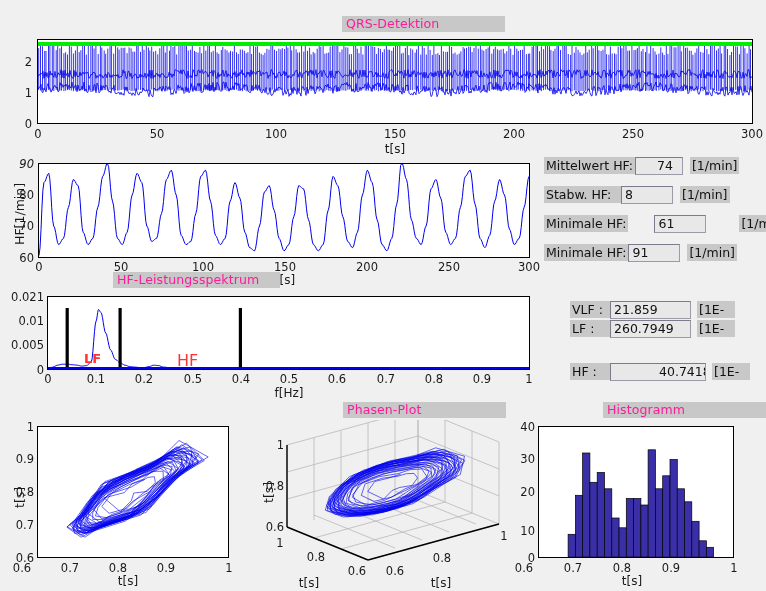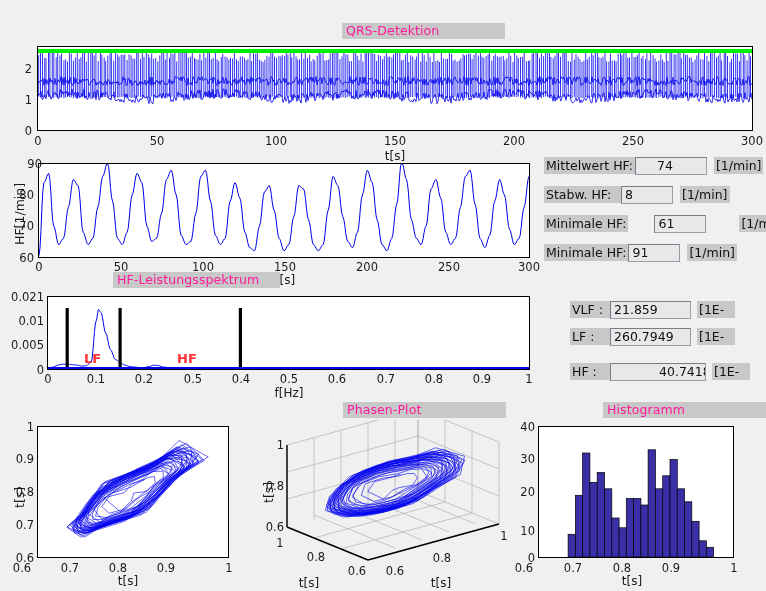--- a/index.html
+++ b/index.html
@@ -87,21 +87,21 @@
     height:17px;
     padding:0 2px;
     white-space:nowrap;
     color:#111;
     overflow:hidden;
   }
 </style>
 </head>
 <body>
 
-<div class="panel" style="left:0;top:15px;width:722px;height:140px;">
+<div class="panel" style="left:0;top:8px;width:722px;height:140px;">
 
   <div class="plot-title" style="left:342px;top:8px;width:155px;">QRS-Detektion</div>
 
   <div class="axes" style="left:37px;top:31px;width:716px;height:85px;">
     <svg width="714" height="83" viewBox="0 0 714 83" preserveAspectRatio="none">
       <g id="qrs-sig" stroke="#0000ee" stroke-width="0.8" fill="none">
           <path d="M0,34.7L0,36.5L1,35.5L2,33.8L3,33.9L4,33.6L5,31.3L6,38.4L7,32.1L8,36.7L9,32.6L10,37.7L11,36.7L12,31.0L13,35.1L14,33.1L15,35.8L16,37.3L17,31.4L18,37.8L19,36.8L20,32.6L21,34.5L22,35.1L23,29.7L24,37.7L25,30.6L26,38.2L27,30.2L28,35.6L29,33.4L30,32.8L31,37.2L32,30.4L33,35.7L34,37.6L35,38.3L36,30.3L37,36.8L38,31.6L39,36.2L40,36.6L41,36.5L42,32.2L43,35.7L44,32.8L45,31.9L46,34.2L47,32.7L48,33.2L49,32.6L50,32.5L51,38.4L52,37.0L53,34.3L54,34.8L55,32.5L56,32.5L57,32.9L58,38.3L59,35.4L60,37.5L61,36.1L62,34.1L63,36.4L64,35.4L65,38.2L66,36.3L67,34.6L68,34.0L69,37.9L70,32.4L71,33.5L72,37.3L73,35.3L74,37.4L75,34.5L76,35.4L77,35.8L78,34.7L79,36.3L80,34.5L81,37.9L82,36.6L83,37.0L84,36.1L85,29.8L86,33.2L87,31.3L88,38.3L89,38.4L90,31.3L91,31.4L92,36.5L93,33.2L94,38.5L95,36.5L96,35.0L97,34.1L98,34.4L99,38.3L100,36.8L101,37.9L102,34.1L103,37.1L104,34.7L105,36.6L106,37.1L107,33.0L108,38.2L109,36.5L110,33.7L111,36.6L112,30.2L113,38.3L114,30.2L115,38.4L116,35.2L117,37.1L118,34.1L119,33.2L120,36.2L121,34.3L122,37.6L123,33.7L124,34.1L125,33.8L126,35.2L127,37.5L128,37.3L129,37.2L130,37.1L131,32.3L132,35.1L133,33.6L134,37.4L135,34.0L136,35.8L137,30.0L138,29.6L139,30.6L140,31.3L141,31.1L142,33.4L143,29.8L144,34.1L145,29.9L146,30.5L147,34.4L148,35.3L149,38.5L150,31.0L151,37.4L152,36.3L153,35.5L154,37.9L155,29.7L156,31.8L157,36.2L158,35.0L159,36.2L160,30.1L161,30.3L162,33.0L163,30.6L164,29.6L165,33.8L166,33.0L167,31.3L168,31.6L169,32.9L170,36.9L171,34.6L172,31.9L173,32.9L174,30.3L175,36.3L176,30.4L177,31.8L178,37.5L179,38.6L180,32.6L181,37.2L182,34.2L183,35.8L184,33.1L185,30.1L186,36.6L187,33.5L188,30.7L189,37.1L190,33.7L191,35.7L192,34.7L193,37.1L194,38.3L195,32.8L196,34.6L197,31.6L198,37.3L199,37.4L200,33.3L201,35.8L202,32.1L203,33.8L204,29.8L205,35.1L206,33.2L207,37.0L208,37.0L209,31.9L210,34.5L211,32.0L212,36.7L213,30.0L214,34.6L215,30.9L216,32.1L217,33.7L218,34.6L219,31.2L220,32.1L221,30.9L222,30.4L223,36.0L224,34.0L225,32.3L226,34.4L227,33.3L228,32.5L229,32.0L230,38.4L231,35.2L232,36.3L233,29.7L234,30.1L235,34.5L236,32.9L237,38.3L238,35.9L239,37.5L240,33.4L241,32.0L242,32.4L243,36.1L244,34.5L245,34.6L246,30.9L247,35.8L248,31.9L249,35.3L250,38.0L251,35.3L252,36.9L253,37.8L254,36.5L255,34.2L256,35.6L257,31.4L258,30.7L259,30.4L260,37.3L261,33.6L262,31.9L263,36.4L264,37.9L265,33.2L266,33.1L267,32.8L268,30.7L269,32.2L270,35.7L271,31.0L272,32.7L273,29.9L274,34.5L275,30.5L276,35.3L277,34.9L278,29.6L279,37.9L280,33.2L281,33.4L282,31.6L283,30.5L284,36.8L285,30.6L286,30.4L287,33.4L288,35.6L289,36.9L290,37.6L291,35.3L292,31.1L293,37.7L294,30.6L295,35.9L296,37.6L297,38.3L298,31.0L299,33.6L300,30.9L301,31.6L302,33.1L303,35.0L304,36.7L305,37.3L306,35.7L307,35.0L308,34.8L309,36.0L310,36.0L311,35.3L312,29.7L313,35.8L314,32.7L315,37.1L316,32.5L317,34.6L318,30.1L319,33.7L320,36.9L321,38.3L322,30.1L323,35.6L324,36.5L325,30.0L326,36.7L327,30.3L328,37.0L329,37.0L330,36.9L331,31.8L332,31.7L333,31.7L334,31.6L335,36.9L336,35.7L337,34.8L338,32.0L339,37.2L340,32.9L341,36.3L342,35.7L343,36.8L344,35.5L345,32.8L346,37.1L347,38.3L348,33.7L349,37.1L350,38.5L351,32.4L352,30.8L353,29.7L354,29.9L355,32.0L356,35.5L357,35.4L358,33.3L359,35.9L360,30.8L361,31.3L362,33.6L363,30.8L364,31.4L365,34.6L366,38.2L367,30.1L368,35.6L369,34.9L370,29.7L371,37.2L372,34.1L373,37.0L374,31.5L375,34.4L376,30.4L377,33.1L378,37.0L379,34.7L380,31.7L381,32.8L382,34.9L383,32.7L384,33.3L385,37.5L386,32.0L387,38.1L388,32.4L389,36.0L390,38.1L391,34.4L392,33.9L393,32.3L394,36.3L395,33.0L396,37.1L397,31.6L398,36.0L399,32.3L400,30.9L401,37.2L402,35.6L403,30.2L404,38.1L405,32.9L406,33.9L407,30.9L408,32.7L409,36.8L410,29.9L411,35.5L412,35.8L413,32.3L414,37.8L415,35.0L416,31.1L417,29.9L418,32.7L419,35.0L420,35.8L421,34.9L422,31.5L423,35.9L424,36.3L425,33.6L426,29.6L427,31.4L428,37.6L429,30.5L430,38.4L431,30.9L432,31.9L433,36.9L434,30.8L435,33.1L436,31.0L437,30.8L438,33.8L439,30.6L440,35.7L441,35.6L442,37.3L443,30.9L444,37.1L445,35.6L446,32.9L447,36.6L448,35.3L449,33.9L450,38.4L451,34.7L452,31.8L453,37.7L454,37.9L455,34.4L456,30.0L457,38.2L458,30.8L459,36.1L460,30.9L461,36.9L462,35.0L463,37.8L464,37.3L465,34.3L466,33.2L467,30.6L468,30.2L469,30.6L470,30.2L471,30.4L472,34.7L473,30.2L474,31.6L475,37.5L476,35.5L477,31.7L478,36.2L479,31.9L480,36.7L481,36.6L482,38.1L483,35.2L484,37.8L485,34.5L486,35.2L487,34.2L488,36.1L489,31.4L490,35.7L491,38.6L492,32.5L493,36.7L494,36.6L495,34.3L496,34.4L497,34.8L498,34.9L499,38.1L500,30.6L501,35.5L502,29.6L503,37.6L504,36.1L505,31.2L506,36.2L507,35.0L508,31.0L509,34.9L510,30.9L511,30.3L512,32.8L513,29.8L514,31.2L515,37.9L516,30.4L517,36.6L518,36.1L519,32.1L520,32.9L521,35.3L522,36.1L523,29.6L524,31.1L525,32.0L526,30.2L527,35.5L528,35.3L529,30.4L530,37.8L531,29.9L532,31.3L533,32.7L534,37.4L535,34.0L536,30.4L537,31.4L538,34.5L539,29.7L540,32.2L541,30.5L542,30.4L543,38.5L544,36.7L545,37.5L546,35.9L547,30.4L548,35.8L549,30.3L550,34.0L551,35.7L552,36.9L553,36.1L554,29.9L555,35.3L556,32.9L557,32.0L558,33.3L559,34.9L560,31.6L561,36.3L562,35.8L563,38.2L564,35.9L565,30.8L566,30.5L567,30.3L568,37.6L569,33.0L570,33.8L571,36.1L572,29.7L573,38.2L574,33.4L575,32.9L576,31.9L577,34.4L578,35.2L579,31.0L580,30.5L581,32.2L582,30.1L583,35.9L584,30.4L585,38.3L586,38.2L587,36.0L588,35.2L589,35.2L590,30.3L591,32.5L592,30.4L593,36.4L594,32.8L595,35.6L596,34.2L597,31.4L598,29.8L599,38.5L600,34.2L601,29.6L602,37.7L603,31.9L604,31.9L605,30.7L606,32.9L607,32.0L608,35.8L609,36.3L610,31.5L611,34.5L612,31.3L613,34.2L614,33.4L615,34.3L616,34.1L617,38.3L618,33.4L619,38.3L620,35.1L621,38.2L622,36.1L623,34.0L624,36.6L625,37.6L626,33.8L627,35.0L628,38.5L629,30.3L630,36.9L631,36.0L632,35.3L633,33.4L634,37.2L635,30.1L636,38.1L637,33.0L638,33.9L639,33.6L640,36.2L641,36.7L642,36.8L643,30.8L644,32.3L645,30.9L646,33.3L647,33.9L648,34.8L649,32.4L650,29.8L651,30.2L652,29.6L653,35.6L654,32.5L655,33.5L656,34.6L657,33.7L658,35.8L659,34.8L660,38.5L661,34.6L662,33.9L663,38.0L664,30.7L665,29.8L666,37.9L667,34.2L668,38.4L669,32.1L670,35.9L671,32.3L672,36.6L673,34.2L674,37.3L675,31.6L676,32.2L677,37.7L678,36.4L679,30.3L680,30.1L681,35.7L682,38.0L683,35.0L684,33.5L685,38.6L686,31.9L687,30.8L688,33.5L689,32.5L690,36.4L691,37.3L692,37.0L693,36.2L694,37.8L695,34.1L696,30.7L697,31.8L698,33.0L699,37.8L700,31.8L701,31.3L702,32.3L703,37.9L704,38.1L705,32.2L706,38.2L707,34.2L708,33.7L709,36.5L710,29.6L711,29.9L712,38.2L713,36.5L714,37.9"></path>
           <path d="M0,49.8L0,48.6L1,48.2L2,46.5L3,44.2L4,52.3L5,52.3L6,48.1L7,49.8L8,51.9L9,46.5L10,43.6L11,47.7L12,48.1L13,52.2L14,49.7L15,48.8L16,46.1L17,45.4L18,47.9L19,47.0L20,51.7L21,51.1L22,42.6L23,45.4L24,44.1L25,47.4L26,45.1L27,46.2L28,44.1L29,46.4L30,48.9L31,44.9L32,47.2L33,47.9L34,42.1L35,48.3L36,48.4L37,45.4L38,45.1L39,51.7L40,45.1L41,49.7L42,50.0L43,49.7L44,46.2L45,49.2L46,42.0L47,50.9L48,49.1L49,52.2L50,52.3L51,45.3L52,50.2L53,51.7L54,50.4L55,51.3L56,44.8L57,44.7L58,52.7L59,43.0L60,45.4L61,52.9L62,51.7L63,45.5L64,50.1L65,45.6L66,47.9L67,46.7L68,45.1L69,46.6L70,49.2L71,52.1L72,51.0L73,53.1L74,48.3L75,48.6L76,45.3L77,53.0L78,53.6L79,53.5L80,52.6L81,52.2L82,54.5L83,52.3L84,54.7L85,53.5L86,55.3L87,46.8L88,50.4L89,47.0L90,51.1L91,53.6L92,53.0L93,53.1L94,55.4L95,52.8L96,54.0L97,55.5L98,48.5L99,51.9L100,54.6L101,55.0L102,51.8L103,52.7L104,52.1L105,48.0L106,50.0L107,50.7L108,51.1L109,49.6L110,53.2L111,56.7L112,50.0L113,54.3L114,56.3L115,56.6L116,47.9L117,49.3L118,49.4L119,50.2L120,48.9L121,49.1L122,46.8L123,48.4L124,51.3L125,46.1L126,48.8L127,51.3L128,46.3L129,47.3L130,49.4L131,46.5L132,47.5L133,54.6L134,52.9L135,54.5L136,49.7L137,50.4L138,53.5L139,49.7L140,44.9L141,48.2L142,46.6L143,46.8L144,50.4L145,47.7L146,53.5L147,52.4L148,46.8L149,52.1L150,47.8L151,52.8L152,51.1L153,43.4L154,47.5L155,51.5L156,45.8L157,47.2L158,50.6L159,45.9L160,43.2L161,46.4L162,43.1L163,52.4L164,52.2L165,52.0L166,47.9L167,44.6L168,49.1L169,45.2L170,50.3L171,43.5L172,51.1L173,45.0L174,50.2L175,42.4L176,51.7L177,47.2L178,50.1L179,42.4L180,44.1L181,46.0L182,50.7L183,51.2L184,50.8L185,42.0L186,42.1L187,48.3L188,42.3L189,47.4L190,47.7L191,51.3L192,48.2L193,50.1L194,48.1L195,45.9L196,49.7L197,42.6L198,44.4L199,42.9L200,45.6L201,43.7L202,50.6L203,48.9L204,49.4L205,48.5L206,44.4L207,46.5L208,44.6L209,45.5L210,51.3L211,51.4L212,52.9L213,50.8L214,45.3L215,50.7L216,47.9L217,48.0L218,44.7L219,49.4L220,49.2L221,45.2L222,48.0L223,52.3L224,53.1L225,49.7L226,49.7L227,52.7L228,47.4L229,53.9L230,54.2L231,53.7L232,47.7L233,55.0L234,55.5L235,54.0L236,50.1L237,52.2L238,48.8L239,50.8L240,47.4L241,47.8L242,47.4L243,49.0L244,49.2L245,55.4L246,52.8L247,49.9L248,54.2L249,51.6L250,49.3L251,56.4L252,53.5L253,55.2L254,47.8L255,53.5L256,47.2L257,50.2L258,49.6L259,54.4L260,47.8L261,53.0L262,52.9L263,56.1L264,46.8L265,46.9L266,48.6L267,50.2L268,55.4L269,47.1L270,53.6L271,49.3L272,48.3L273,45.6L274,49.2L275,46.6L276,49.2L277,53.8L278,51.6L279,46.4L280,48.7L281,46.6L282,46.6L283,48.3L284,49.0L285,52.7L286,48.9L287,45.6L288,45.4L289,47.1L290,44.0L291,48.0L292,47.0L293,47.6L294,49.5L295,53.3L296,46.8L297,46.5L298,45.3L299,51.8L300,47.0L301,51.2L302,48.2L303,46.2L304,43.9L305,44.9L306,44.1L307,43.3L308,44.9L309,42.3L310,46.2L311,44.4L312,45.0L313,47.4L314,51.4L315,48.9L316,52.0L317,51.9L318,43.5L319,51.2L320,51.5L321,51.3L322,47.2L323,49.6L324,47.7L325,47.3L326,48.0L327,43.9L328,44.9L329,48.8L330,42.6L331,44.8L332,48.2L333,47.4L334,51.6L335,45.1L336,48.6L337,43.9L338,45.8L339,44.4L340,42.6L341,47.0L342,43.2L343,50.3L344,47.3L345,43.2L346,45.9L347,50.2L348,44.3L349,48.5L350,49.6L351,47.4L352,52.1L353,51.5L354,44.2L355,46.3L356,52.2L357,46.3L358,50.3L359,45.3L360,44.4L361,50.8L362,52.3L363,50.6L364,54.3L365,47.4L366,53.1L367,50.7L368,45.1L369,45.9L370,45.0L371,53.1L372,54.4L373,54.4L374,53.5L375,55.1L376,52.0L377,52.5L378,54.8L379,45.9L380,48.9L381,53.7L382,52.4L383,50.8L384,51.2L385,49.2L386,46.3L387,51.8L388,46.5L389,48.9L390,50.8L391,47.5L392,50.6L393,56.5L394,55.8L395,50.9L396,49.6L397,47.5L398,50.3L399,56.7L400,54.4L401,46.6L402,49.0L403,49.0L404,46.8L405,52.1L406,51.5L407,54.9L408,49.1L409,51.7L410,54.1L411,53.7L412,49.3L413,56.1L414,48.8L415,49.4L416,53.1L417,52.3L418,54.1L419,49.9L420,46.4L421,54.1L422,52.5L423,50.4L424,45.7L425,53.4L426,51.9L427,45.8L428,45.2L429,46.1L430,46.5L431,53.0L432,51.1L433,53.0L434,48.8L435,47.6L436,51.2L437,47.5L438,45.3L439,49.7L440,50.6L441,46.0L442,51.6L443,52.5L444,50.1L445,50.4L446,45.1L447,51.8L448,50.0L449,52.6L450,44.9L451,42.6L452,43.3L453,42.4L454,43.4L455,49.2L456,46.7L457,49.1L458,42.4L459,49.3L460,43.9L461,49.5L462,45.8L463,51.1L464,50.1L465,46.2L466,43.6L467,42.2L468,44.0L469,50.0L470,48.0L471,44.9L472,42.0L473,49.6L474,47.3L475,43.9L476,45.9L477,47.5L478,46.3L479,45.4L480,42.0L481,44.5L482,42.9L483,48.8L484,43.2L485,45.3L486,44.4L487,52.4L488,51.1L489,47.0L490,48.5L491,43.7L492,45.5L493,45.6L494,47.1L495,48.0L496,49.2L497,47.1L498,44.3L499,49.0L500,53.0L501,43.7L502,50.1L503,44.5L504,45.5L505,47.7L506,45.4L507,45.2L508,44.4L509,46.4L510,48.4L511,49.8L512,48.5L513,47.6L514,49.4L515,54.2L516,47.7L517,54.2L518,50.1L519,52.9L520,48.4L521,48.8L522,51.6L523,54.1L524,49.2L525,48.4L526,47.5L527,49.4L528,53.4L529,48.2L530,47.1L531,48.9L532,48.4L533,53.4L534,55.5L535,55.9L536,54.5L537,53.6L538,50.8L539,54.1L540,52.7L541,50.9L542,55.8L543,52.8L544,55.5L545,54.1L546,51.5L547,51.9L548,53.5L549,51.7L550,49.5L551,48.8L552,52.7L553,55.5L554,56.0L555,47.7L556,46.3L557,48.7L558,55.6L559,52.7L560,47.2L561,48.3L562,47.8L563,54.4L564,50.8L565,47.1L566,45.6L567,54.8L568,49.3L569,53.1L570,54.7L571,45.4L572,53.2L573,46.7L574,47.7L575,48.6L576,53.9L577,46.4L578,50.6L579,50.1L580,50.6L581,50.0L582,44.0L583,51.9L584,48.7L585,44.7L586,46.9L587,44.5L588,48.1L589,43.7L590,48.4L591,45.4L592,44.3L593,50.5L594,49.4L595,45.0L596,46.0L597,46.4L598,48.1L599,43.7L600,45.4L601,42.3L602,51.5L603,48.9L604,50.8L605,47.3L606,44.8L607,42.9L608,44.0L609,42.5L610,45.9L611,45.4L612,45.8L613,43.1L614,51.0L615,48.9L616,45.6L617,45.0L618,42.0L619,47.0L620,46.4L621,46.9L622,42.7L623,44.7L624,45.4L625,50.4L626,50.7L627,47.6L628,44.6L629,51.6L630,52.2L631,48.2L632,48.6L633,43.7L634,44.7L635,52.7L636,47.5L637,48.6L638,52.8L639,47.2L640,50.2L641,49.2L642,48.9L643,46.7L644,45.8L645,51.0L646,44.6L647,45.8L648,48.6L649,45.4L650,53.8L651,52.5L652,46.0L653,49.3L654,46.3L655,49.2L656,50.7L657,48.5L658,48.3L659,46.3L660,53.0L661,54.4L662,51.7L663,47.7L664,47.1L665,47.5L666,49.1L667,46.7L668,55.2L669,51.5L670,55.1L671,51.4L672,52.7L673,55.3L674,56.0L675,48.4L676,51.6L677,52.1L678,53.4L679,51.9L680,54.8L681,52.6L682,54.2L683,48.9L684,51.1L685,47.3L686,55.1L687,56.2L688,46.9L689,48.5L690,55.1L691,52.6L692,52.4L693,47.4L694,54.8L695,47.4L696,53.2L697,53.2L698,51.7L699,54.9L700,46.4L701,54.6L702,46.3L703,47.1L704,52.4L705,55.5L706,52.9L707,45.6L708,52.3L709,50.6L710,52.5L711,55.1L712,47.8L713,46.0L714,52.4"></path>
           <path d="M0.7,49.7L0.7,8.2 M2.5,50.5L2.5,2.6 M4.5,50.2L4.5,6.3 M6.7,50.0L6.7,10.9 M8.0,50.2L8.0,11.0 M10.5,49.8L10.5,3.3 M11.9,50.3L11.9,4.3 M14.3,50.6L14.3,3.4 M15.8,51.0L15.8,4.4 M18.2,50.0L18.2,10.1 M19.7,50.4L19.7,5.7 M21.9,50.5L21.9,8.3 M23.5,50.6L23.5,6.4 M25.9,51.2L25.9,13.2 M27.6,50.6L27.6,12.3 M29.5,50.1L29.5,14.5 M31.4,50.1L31.4,5.5 M33.3,50.5L33.3,6.6 M35.4,51.2L35.4,13.5 M37.4,50.5L37.4,10.4 M39.3,50.6L39.3,3.1 M41.2,51.1L41.2,12.1 M42.9,50.2L42.9,10.2 M44.7,50.2L44.7,3.8 M46.5,51.2L46.5,3.8 M48.3,51.2L48.3,14.6 M50.3,49.9L50.3,5.1 M52.8,50.0L52.8,4.4 M54.4,50.0L54.4,4.1 M56.1,50.5L56.1,8.5 M57.9,51.0L57.9,5.0 M60.2,49.7L60.2,14.0 M62.4,50.2L62.4,3.8 M63.8,50.6L63.8,7.6 M66.2,50.0L66.2,10.4 M67.7,50.1L67.7,13.8 M69.8,50.8L69.8,8.6 M72.0,49.7L72.0,6.3 M73.4,50.7L73.4,5.7 M75.7,50.6L75.7,13.6 M77.6,50.3L77.6,2.9 M79.7,50.7L79.7,7.4 M81.1,50.3L81.1,9.6 M83.2,50.0L83.2,7.7 M85.1,49.6L85.1,7.9 M86.8,50.0L86.8,7.6 M89.1,51.3L89.1,13.1 M91.1,50.1L91.1,7.4 M93.1,51.0L93.1,8.3 M94.9,50.9L94.9,11.7 M96.7,50.7L96.7,11.6 M98.7,50.7L98.7,3.6 M100.2,49.7L100.2,5.6 M102.5,49.9L102.5,11.8 M104.3,49.5L104.3,2.7 M106.0,50.7L106.0,9.8 M108.3,50.8L108.3,3.7 M110.4,51.2L110.4,7.5 M111.8,50.5L111.8,10.5 M113.7,49.5L113.7,6.6 M115.6,50.5L115.6,11.7 M117.7,51.1L117.7,10.9 M119.8,51.3L119.8,14.3 M121.8,50.3L121.8,8.3 M123.8,51.0L123.8,2.9 M125.7,49.5L125.7,4.9 M127.3,49.8L127.3,12.5 M129.0,50.9L129.0,2.8 M131.5,49.7L131.5,10.7 M132.9,50.2L132.9,5.8 M135.0,49.5L135.0,7.0 M136.8,50.0L136.8,4.9 M138.7,49.8L138.7,14.4 M140.9,50.7L140.9,4.5 M142.9,50.2L142.9,3.5 M144.8,50.3L144.8,5.1 M146.9,51.0L146.9,5.1 M148.5,49.9L148.5,6.1 M150.3,50.8L150.3,10.5 M152.6,49.7L152.6,9.7 M154.3,50.7L154.3,5.1 M156.5,50.2L156.5,10.9 M158.0,51.2L158.0,12.0 M160.1,51.1L160.1,12.5 M161.9,51.2L161.9,6.9 M163.6,51.0L163.6,13.2 M165.8,50.0L165.8,3.8 M167.8,50.3L167.8,10.6 M169.8,49.7L169.8,2.7 M171.5,50.5L171.5,4.1 M173.3,50.3L173.3,12.2 M175.2,50.9L175.2,10.8 M177.4,50.4L177.4,3.4 M179.1,50.0L179.1,12.4 M180.8,50.4L180.8,13.9 M183.3,50.1L183.3,10.0 M184.8,50.2L184.8,6.8 M187.1,50.1L187.1,9.4 M189.0,50.8L189.0,10.3 M190.9,50.8L190.9,12.5 M192.5,49.9L192.5,10.9 M194.6,49.7L194.6,11.5 M196.4,49.9L196.4,5.8 M198.5,49.6L198.5,12.3 M200.3,50.9L200.3,13.9 M202.3,50.3L202.3,9.5 M204.4,51.2L204.4,9.5 M206.4,50.1L206.4,10.8 M208.2,51.2L208.2,13.2 M209.9,50.6L209.9,12.2 M212.0,50.7L212.0,5.4 M213.6,51.0L213.6,14.0 M215.5,50.0L215.5,3.0 M217.7,49.7L217.7,6.7 M219.4,50.6L219.4,6.2 M221.4,50.6L221.4,12.6 M223.2,50.6L223.2,13.8 M225.1,50.6L225.1,15.0 M226.9,50.3L226.9,12.8 M228.9,49.6L228.9,8.8 M231.0,50.5L231.0,9.7 M232.9,50.7L232.9,3.4 M234.7,49.6L234.7,3.8 M236.5,50.4L236.5,9.7 M238.6,49.7L238.6,11.0 M240.9,50.7L240.9,8.7 M242.8,49.6L242.8,9.4 M244.3,49.9L244.3,8.1 M246.6,50.6L246.6,9.0 M248.3,49.7L248.3,4.9 M249.9,50.6L249.9,7.6 M252.3,50.0L252.3,3.3 M253.7,51.1L253.7,10.3 M255.9,50.7L255.9,5.1 M258.1,50.3L258.1,9.3 M259.7,51.2L259.7,12.5 M261.5,51.3L261.5,12.4 M263.6,49.7L263.6,5.6 M265.8,50.6L265.8,11.6 M267.3,49.8L267.3,5.8 M269.5,51.1L269.5,10.8 M271.6,49.5L271.6,7.7 M273.1,50.9L273.1,14.4 M275.2,50.6L275.2,11.9 M276.8,51.1L276.8,13.3 M279.2,49.5L279.2,8.7 M281.2,51.3L281.2,4.0 M282.8,50.3L282.8,6.6 M285.1,50.3L285.1,2.9 M286.9,51.3L286.9,13.7 M288.8,49.9L288.8,13.0 M290.7,50.6L290.7,12.5 M292.2,50.9L292.2,6.5 M294.4,50.9L294.4,4.5 M296.1,50.5L296.1,3.9 M298.1,51.2L298.1,4.1 M299.8,51.0L299.8,4.3 M301.9,51.0L301.9,12.1 M304.0,50.3L304.0,9.4 M305.9,50.4L305.9,3.2 M307.8,50.9L307.8,7.2 M309.8,49.8L309.8,7.5 M311.4,49.5L311.4,14.3 M313.4,51.2L313.4,14.0 M315.7,50.8L315.7,5.4 M317.7,51.1L317.7,3.7 M319.3,50.5L319.3,8.7 M321.0,50.1L321.0,13.2 M323.0,51.0L323.0,6.6 M324.9,49.6L324.9,14.5 M327.2,50.6L327.2,6.0 M328.7,50.7L328.7,4.8 M330.5,50.5L330.5,3.2 M333.0,51.1L333.0,3.7 M334.8,49.5L334.8,6.4 M336.7,50.6L336.7,7.0 M338.6,50.1L338.6,14.0 M340.4,51.3L340.4,7.9 M342.4,50.4L342.4,8.9 M344.5,49.9L344.5,12.3 M346.3,50.9L346.3,9.2 M348.4,50.8L348.4,2.9 M350.0,51.2L350.0,9.6 M351.6,50.3L351.6,9.8 M353.8,50.5L353.8,10.8 M355.5,49.6L355.5,7.4 M357.5,50.9L357.5,5.7 M359.4,50.4L359.4,3.6 M361.8,50.5L361.8,5.1 M363.4,50.1L363.4,13.5 M365.2,50.1L365.2,12.8 M367.4,50.5L367.4,7.8 M369.3,51.1L369.3,4.1 M370.8,49.9L370.8,15.1 M372.7,50.0L372.7,8.4 M374.7,50.2L374.7,9.6 M377.1,49.8L377.1,12.6 M378.6,51.3L378.6,9.4 M380.4,51.0L380.4,4.2 M382.8,49.8L382.8,14.6 M384.3,50.5L384.3,4.1 M386.2,50.6L386.2,8.0 M388.3,51.2L388.3,14.5 M390.1,50.4L390.1,5.8 M392.1,50.2L392.1,9.9 M394.3,50.6L394.3,14.9 M395.9,50.3L395.9,3.7 M397.9,51.1L397.9,14.1 M399.9,49.9L399.9,13.1 M401.5,49.9L401.5,15.0 M403.4,51.2L403.4,5.3 M405.4,51.2L405.4,11.4 M407.8,51.2L407.8,12.0 M409.5,51.1L409.5,11.8 M411.4,50.3L411.4,4.5 M413.6,50.4L413.6,6.8 M415.1,51.3L415.1,13.6 M417.0,49.7L417.0,12.6 M419.1,50.3L419.1,14.6 M421.2,50.3L421.2,13.6 M422.9,50.6L422.9,11.3 M425.1,51.0L425.1,7.1 M426.5,50.4L426.5,8.5 M428.5,50.8L428.5,7.9 M430.7,50.5L430.7,6.5 M432.4,50.0L432.4,6.7 M434.1,49.8L434.1,12.1 M436.0,50.6L436.0,7.9 M438.0,50.9L438.0,5.8 M440.3,50.3L440.3,8.7 M442.4,49.8L442.4,5.5 M444.0,51.1L444.0,9.6 M445.8,50.3L445.8,10.7 M448.1,50.3L448.1,9.0 M450.1,50.4L450.1,7.5 M451.6,51.1L451.6,2.5 M453.8,49.6L453.8,13.6 M455.7,50.0L455.7,9.1 M457.3,49.7L457.3,6.7 M459.4,50.6L459.4,9.3 M461.2,50.7L461.2,10.3 M463.0,51.2L463.0,9.5 M465.3,50.3L465.3,8.8 M466.8,49.5L466.8,13.4 M468.8,49.7L468.8,11.1 M470.9,51.2L470.9,3.5 M472.7,49.8L472.7,8.7 M475.0,49.8L475.0,14.8 M476.6,49.8L476.6,3.9 M478.8,50.2L478.8,8.6 M480.3,49.5L480.3,10.9 M482.5,50.7L482.5,10.0 M484.6,50.7L484.6,9.7 M486.2,50.5L486.2,3.9 M488.4,51.1L488.4,14.2 M490.4,50.1L490.4,13.8 M491.7,51.3L491.7,13.4 M494.1,50.2L494.1,6.7 M495.6,50.6L495.6,3.1 M498.0,50.8L498.0,3.4 M499.5,51.2L499.5,4.4 M501.5,49.7L501.5,11.2 M503.4,51.2L503.4,6.4 M505.6,50.2L505.6,9.1 M507.6,49.6L507.6,4.8 M509.6,49.5L509.6,3.2 M511.5,51.1L511.5,6.3 M512.9,51.2L512.9,10.0 M515.2,50.8L515.2,11.1 M517.0,51.2L517.0,8.7 M519.0,49.7L519.0,5.6 M520.5,51.0L520.5,5.7 M522.5,50.5L522.5,9.9 M524.9,50.5L524.9,3.4 M526.7,50.2L526.7,3.3 M528.2,51.1L528.2,4.4 M530.3,50.1L530.3,14.0 M532.6,50.7L532.6,14.9 M534.0,51.3L534.0,4.9 M536.3,50.3L536.3,12.7 M538.0,50.5L538.0,6.9 M540.1,51.0L540.1,9.8 M542.0,50.9L542.0,12.4 M544.0,51.0L544.0,15.0 M545.9,51.1L545.9,13.5 M547.7,50.9L547.7,5.9 M549.3,50.0L549.3,12.3 M551.2,50.8L551.2,9.7 M553.7,49.9L553.7,2.8 M555.2,50.7L555.2,8.3 M557.4,51.2L557.4,3.0 M559.4,49.8L559.4,5.6 M560.9,51.2L560.9,10.2 M563.1,50.1L563.1,11.0 M565.0,49.8L565.0,9.7 M567.0,49.6L567.0,4.1 M568.6,49.5L568.6,14.2 M570.9,49.9L570.9,14.7 M572.4,50.5L572.4,6.5 M574.2,50.1L574.2,13.6 M576.5,49.7L576.5,13.4 M578.1,50.5L578.1,14.2 M580.2,50.7L580.2,6.6 M582.5,50.5L582.5,2.7 M583.9,50.4L583.9,8.2 M585.8,50.3L585.8,2.7 M588.0,50.3L588.0,4.2 M589.8,50.2L589.8,10.8 M591.5,50.6L591.5,10.5 M593.9,50.1L593.9,3.9 M596.0,50.2L596.0,10.1 M597.8,50.5L597.8,9.8 M599.4,50.6L599.4,8.1 M601.1,51.1L601.1,5.7 M603.3,51.0L603.3,11.3 M605.0,50.0L605.0,8.9 M607.5,51.0L607.5,12.1 M608.9,50.5L608.9,6.2 M611.1,50.8L611.1,13.4 M612.7,49.9L612.7,3.8 M615.1,51.1L615.1,8.1 M617.0,50.2L617.0,11.4 M618.4,50.8L618.4,14.6 M620.9,50.5L620.9,13.6 M622.8,49.6L622.8,7.4 M624.6,50.7L624.6,12.6 M626.2,50.0L626.2,15.0 M628.3,50.8L628.3,3.5 M629.9,50.0L629.9,13.9 M632.0,50.9L632.0,4.9 M633.7,50.6L633.7,3.5 M636.1,50.8L636.1,7.3 M637.9,49.7L637.9,7.3 M640.1,51.0L640.1,4.9 M642.0,51.2L642.0,6.0 M643.3,51.2L643.3,11.3 M645.7,50.7L645.7,5.8 M647.5,49.8L647.5,7.8 M649.3,50.6L649.3,7.6 M651.4,50.4L651.4,10.6 M653.2,51.3L653.2,10.8 M654.9,50.3L654.9,14.8 M657.1,50.4L657.1,12.7 M658.9,50.3L658.9,8.4 M660.7,49.5L660.7,3.8 M662.7,50.9L662.7,12.0 M665.0,51.2L665.0,12.6 M666.5,49.8L666.5,5.9 M668.9,50.4L668.9,9.1 M670.8,51.0L670.8,14.2 M672.5,49.7L672.5,5.8 M674.1,49.7L674.1,3.7 M676.4,50.0L676.4,3.8 M678.5,51.2L678.5,10.4 M680.3,51.0L680.3,8.5 M682.1,50.9L682.1,3.0 M683.6,50.2L683.6,13.4 M686.2,49.7L686.2,4.8 M687.7,50.3L687.7,5.9 M689.5,50.9L689.5,9.0 M691.9,51.0L691.9,15.1 M693.5,51.0L693.5,11.9 M695.5,49.9L695.5,5.1 M697.7,49.8L697.7,6.4 M699.4,50.0L699.4,6.5 M701.4,50.3L701.4,14.2 M702.9,49.8L702.9,3.2 M705.3,51.3L705.3,3.6 M706.9,51.3L706.9,8.2 M709.1,50.4L709.1,13.4 M711.1,49.8L711.1,3.2 M712.5,50.3L712.5,9.2 "></path>
         </g>
@@ -128,21 +128,21 @@
 
   <div class="axes" style="left:38px;top:23px;width:492px;height:95px;">
     <svg width="490" height="93" viewBox="0 0 490 93" preserveAspectRatio="none">
       <polyline id="hf-sig" stroke="#0000ee" stroke-width="1" fill="none" points="0.0,91.5 1.0,83.9 2.0,65.8 2.9,44.2 3.9,26.2 4.9,18.6 5.9,17.6 6.9,15.3 7.8,12.6 8.8,10.3 9.8,9.3 10.8,14.8 11.8,27.9 12.7,43.4 13.7,56.5 14.7,62.0 15.7,63.9 16.7,68.5 17.6,74.1 18.6,78.7 19.6,80.6 20.6,80.0 21.6,78.4 22.5,76.6 23.5,75.0 24.5,74.4 25.5,71.2 26.5,63.5 27.4,54.3 28.4,46.6 29.4,43.4 30.4,40.5 31.4,33.6 32.3,25.3 33.3,18.4 34.3,15.5 35.3,16.1 36.3,17.7 37.2,19.5 38.2,21.1 39.2,21.7 40.2,26.5 41.2,38.1 42.1,51.8 43.1,63.4 44.1,68.2 45.1,69.5 46.1,72.6 47.0,76.2 48.0,79.3 49.0,80.6 50.0,80.0 51.0,78.4 51.9,76.6 52.9,75.0 53.9,74.4 54.9,71.2 55.9,63.5 56.8,54.3 57.8,46.6 58.8,43.4 59.8,40.2 60.8,32.5 61.7,23.3 62.7,15.6 63.7,12.4 64.7,10.9 65.7,7.5 66.6,3.4 67.6,0.0 68.6,0.0 69.6,2.5 70.6,12.1 71.5,23.6 72.5,33.2 73.5,37.2 74.5,41.1 75.5,50.3 76.4,61.3 77.4,70.5 78.4,74.4 79.4,75.0 80.4,76.6 81.3,78.4 82.3,80.0 83.3,80.6 84.3,79.3 85.3,76.2 86.2,72.6 87.2,69.5 88.2,68.2 89.2,64.3 90.2,55.1 91.1,44.1 92.1,34.9 93.1,31.0 94.1,28.7 95.1,23.4 96.0,16.9 97.0,11.6 98.0,9.3 99.0,10.3 100.0,12.6 100.9,15.3 101.9,17.6 102.9,18.6 103.9,23.1 104.9,33.9 105.8,46.7 106.8,57.5 107.8,62.0 108.8,63.6 109.8,67.5 110.7,72.0 111.7,75.9 112.7,77.5 113.7,77.2 114.7,76.4 115.6,75.5 116.6,74.7 117.6,74.4 118.6,71.8 119.6,65.7 120.5,58.3 121.5,52.2 122.5,49.6 123.5,46.1 124.5,37.6 125.4,27.5 126.4,19.0 127.4,15.5 128.4,14.5 129.4,12.2 130.3,9.5 131.3,7.2 132.3,6.2 133.3,8.8 134.3,14.9 135.2,22.3 136.2,28.4 137.2,31.0 138.2,35.2 139.2,45.2 140.1,57.1 141.1,67.1 142.1,71.3 143.1,72.3 144.1,74.6 145.0,77.3 146.0,79.6 147.0,80.6 148.0,80.3 149.0,79.5 149.9,78.6 150.9,77.8 151.9,77.5 152.9,74.6 153.9,67.7 154.8,59.4 155.8,52.5 156.8,49.6 157.8,45.7 158.8,36.5 159.7,25.5 160.7,16.3 161.7,12.4 162.7,11.8 163.7,10.2 164.6,8.4 165.6,6.8 166.6,6.2 167.6,9.4 168.6,17.1 169.5,26.3 170.5,34.0 171.5,37.2 172.5,40.7 173.5,49.2 174.4,59.3 175.4,67.8 176.4,71.3 177.4,72.3 178.4,74.6 179.3,77.3 180.3,79.6 181.3,80.6 182.3,80.0 183.3,78.4 184.2,76.6 185.2,75.0 186.2,74.4 187.2,70.5 188.2,61.3 189.1,50.3 190.1,41.1 191.1,37.2 192.1,35.3 193.1,30.7 194.0,25.1 195.0,20.5 196.0,18.6 197.0,20.2 198.0,24.1 198.9,28.6 199.9,32.5 200.9,34.1 201.9,37.6 202.9,46.1 203.8,56.2 204.8,64.7 205.8,68.2 206.8,69.8 207.8,73.7 208.7,78.2 209.7,82.1 210.7,83.7 211.7,84.0 212.7,84.8 213.6,85.7 214.6,86.5 215.6,86.8 216.6,84.2 217.6,78.1 218.5,70.7 219.5,64.6 220.5,62.0 221.5,58.5 222.5,50.0 223.4,39.9 224.4,31.4 225.4,27.9 226.4,27.3 227.4,25.7 228.3,23.9 229.3,22.3 230.3,21.7 231.3,24.3 232.3,30.4 233.2,37.8 234.2,43.9 235.2,46.5 236.2,49.4 237.2,56.3 238.1,64.6 239.1,71.5 240.1,74.4 241.1,75.7 242.1,78.8 243.0,82.4 244.0,85.5 245.0,86.8 246.0,86.2 247.0,84.6 247.9,82.8 248.9,81.2 249.9,80.6 250.9,77.7 251.9,70.8 252.8,62.5 253.8,55.6 254.8,52.7 255.8,49.5 256.8,41.8 257.7,32.6 258.7,24.9 259.7,21.7 260.7,22.0 261.7,22.8 262.6,23.7 263.6,24.5 264.6,24.8 265.6,28.0 266.6,35.7 267.5,44.9 268.5,52.6 269.5,55.8 270.5,58.4 271.5,64.5 272.4,71.9 273.4,78.0 274.4,80.6 275.4,81.2 276.4,82.8 277.3,84.6 278.3,86.2 279.3,86.8 280.3,86.2 281.3,84.6 282.2,82.8 283.2,81.2 284.2,80.6 285.2,77.1 286.2,68.6 287.1,58.5 288.1,50.0 289.1,46.5 290.1,43.0 291.1,34.5 292.0,24.4 293.0,15.9 294.0,12.4 295.0,13.4 296.0,15.7 296.9,18.4 297.9,20.7 298.9,21.7 299.9,24.9 300.9,32.6 301.8,41.8 302.8,49.5 303.8,52.7 304.8,55.3 305.8,61.4 306.7,68.8 307.7,74.9 308.7,77.5 309.7,78.1 310.7,79.7 311.6,81.5 312.6,83.1 313.6,83.7 314.6,82.1 315.6,78.2 316.5,73.7 317.5,69.8 318.5,68.2 319.5,64.3 320.5,55.1 321.4,44.1 322.4,34.9 323.4,31.0 324.4,28.4 325.4,22.3 326.3,14.9 327.3,8.8 328.3,6.2 329.3,7.5 330.3,10.6 331.2,14.2 332.2,17.3 333.2,18.6 334.2,22.5 335.2,31.7 336.1,42.7 337.1,51.9 338.1,55.8 339.1,58.4 340.1,64.5 341.0,71.9 342.0,78.0 343.0,80.6 344.0,81.2 345.0,82.8 345.9,84.6 346.9,86.2 347.9,86.8 348.9,85.5 349.9,82.4 350.8,78.8 351.8,75.7 352.8,74.4 353.8,70.9 354.8,62.4 355.7,52.3 356.7,43.8 357.7,40.3 358.7,35.8 359.7,25.0 360.6,12.2 361.6,1.4 362.6,0.0 363.6,0.0 364.6,3.4 365.5,9.0 366.5,13.6 367.5,15.5 368.5,19.7 369.5,29.7 370.4,41.6 371.4,51.6 372.4,55.8 373.4,57.7 374.4,62.3 375.3,67.9 376.3,72.5 377.3,74.4 378.3,75.0 379.3,76.6 380.2,78.4 381.2,80.0 382.2,80.6 383.2,78.7 384.2,74.1 385.1,68.5 386.1,63.9 387.1,62.0 388.1,58.1 389.1,48.9 390.0,37.9 391.0,28.7 392.0,24.8 393.0,23.8 394.0,21.5 394.9,18.8 395.9,16.5 396.9,15.5 397.9,17.4 398.9,22.0 399.8,27.6 400.8,32.2 401.8,34.1 402.8,37.6 403.8,46.1 404.7,56.2 405.7,64.7 406.7,68.2 407.7,69.5 408.7,72.6 409.6,76.2 410.6,79.3 411.6,80.6 412.6,80.0 413.6,78.4 414.5,76.6 415.5,75.0 416.5,74.4 417.5,71.2 418.5,63.5 419.4,54.3 420.4,46.6 421.4,43.4 422.4,40.2 423.4,32.5 424.3,23.3 425.3,15.6 426.3,12.4 427.3,11.8 428.3,10.2 429.2,8.4 430.2,6.8 431.2,6.2 432.2,9.7 433.2,18.2 434.1,28.3 435.1,36.8 436.1,40.3 437.1,43.8 438.1,52.3 439.0,62.4 440.0,70.9 441.0,74.4 442.0,75.4 443.0,77.7 443.9,80.4 444.9,82.7 445.9,83.7 446.9,82.4 447.9,79.3 448.8,75.7 449.8,72.6 450.8,71.3 451.8,67.8 452.8,59.3 453.7,49.2 454.7,40.7 455.7,37.2 456.7,34.9 457.7,29.6 458.6,23.1 459.6,17.8 460.6,15.5 461.6,17.1 462.6,21.0 463.5,25.5 464.5,29.4 465.5,31.0 466.5,34.5 467.5,43.0 468.4,53.1 469.4,61.6 470.4,65.1 471.4,66.7 472.4,70.6 473.3,75.1 474.3,79.0 475.3,80.6 476.3,80.0 477.3,78.4 478.2,76.6 479.2,75.0 480.2,74.4 481.2,71.2 482.2,63.5 483.1,54.3 484.1,46.6 485.1,43.4 486.1,40.2 487.1,32.5 488.0,23.3 489.0,15.6 490.0,12.4"></polyline>
     </svg>
   </div>
 
   <div class="tick-y" style="left:10px;top:118px;width:24px;">60</div>
   <div class="tick-y" style="left:10px;top:86px;width:24px;">70</div>
   <div class="tick-y" style="left:10px;top:55px;width:24px;">80</div>
-  <div class="tick-y" style="left:18px;top:24px;width:24px;">90</div>
+  <div class="tick-y" style="left:10px;top:24px;width:24px;font-style:italic;">90</div>
 
   <div class="tick-x" style="left:39px;top:120px;">0</div>
   <div class="tick-x" style="left:121px;top:120px;">50</div>
   <div class="tick-x" style="left:203px;top:120px;">100</div>
   <div class="tick-x" style="left:285px;top:120px;">150</div>
   <div class="tick-x" style="left:367px;top:120px;">200</div>
   <div class="tick-x" style="left:449px;top:120px;">250</div>
   <div class="tick-x" style="left:529px;top:120px;">300</div>
 
   <div class="axis-label" style="left:285px;top:133px;">t[s]</div>
@@ -159,21 +159,21 @@
       <g id="sp-marks" stroke="#000000" stroke-width="3.2">
           <line x1="19.2" y1="72" x2="19.2" y2="11.0"></line>
           <line x1="72.1" y1="72" x2="72.1" y2="11.0"></line>
           <line x1="192.4" y1="72" x2="192.4" y2="11.0"></line>
         </g>
     </svg>
     <div style="position:absolute;left:0;bottom:0;width:100%;height:2px;background:#0000ee;"></div>
   </div>
 
   <div style="position:absolute;left:84px;top:83px;color:#ff3333;font-size:13px;font-weight:bold;">LF</div>
-  <div style="position:absolute;left:177px;top:83px;color:#ff3333;font-size:13px;font-weight:bold;">HF</div>
+  <div style="position:absolute;left:177px;top:83px;color:#ff3333;font-size:16px;font-weight:normal;">HF</div>
 
   <div class="tick-y" style="left:4px;top:102px;width:40px;">0</div>
   <div class="tick-y" style="left:4px;top:77px;width:40px;">0.005</div>
   <div class="tick-y" style="left:4px;top:53px;width:40px;">0.01</div>
   <div class="tick-y" style="left:4px;top:29px;width:40px;">0.021</div>
 
   <div class="tick-x" style="left:48px;top:104px;">0</div>
   <div class="tick-x" style="left:96px;top:104px;">0.1</div>
   <div class="tick-x" style="left:144px;top:104px;">0.2</div>
   <div class="tick-x" style="left:193px;top:104px;">0.5</div>
@@ -185,21 +185,21 @@
   <div class="tick-x" style="left:482px;top:104px;">0.9</div>
   <div class="tick-x" style="left:529px;top:104px;">1</div>
 
   <div class="axis-label" style="left:289px;top:118px;">f[Hz]</div>
 </div>
 
 <div class="panel" style="left:540px;top:150px;width:226px;height:125px;">
 
   <div class="field-row" style="left:4px;top:6px;">
     <span class="field-label">Mittelwert HF:</span>
-    <span class="field-box" style="width:72px;padding-left:21px;">74</span>
+    <span class="field-box" style="width:48px;padding-left:21px;">74</span>
     <span class="field-unit" style="margin-left:7px;">[1/min]</span>
   </div>
 
   <div class="field-row" style="left:4px;top:35px;">
     <span class="field-label" style="width:73px;">Stabw. HF:</span>
     <span class="field-box" style="width:52px;">8</span>
     <span class="field-unit" style="margin-left:7px;">[1/min]</span>
   </div>
 
   <div class="field-row" style="left:4px;top:64px;gap:26px;">
@@ -216,21 +216,21 @@
 </div>
 
 <div class="panel" style="left:540px;top:295px;width:226px;height:105px;">
 
   <div class="field-row" style="left:30px;top:5px;">
     <span class="field-label" style="width:36px;">VLF :</span>
     <span class="field-box" style="width:81px;">21.859</span>
     <span class="field-unit" style="margin-left:6px;width:34px;">[1E-</span>
   </div>
 
-  <div class="field-row" style="left:30px;top:32px;align-items:center;">
+  <div class="field-row" style="left:30px;top:24px;align-items:center;">
     <span class="field-label" style="width:36px;">LF :</span>
     <span class="field-box" style="width:81px;">260.7949</span>
     <span class="field-unit" style="margin-left:6px;width:34px;">[1E-</span>
   </div>
 
   <div class="field-row" style="left:30px;top:67px;">
     <span class="field-label" style="width:36px;">HF :</span>
     <span class="field-box" style="width:96px;padding-left:48px;">40.7418</span>
     <span class="field-unit" style="margin-left:6px;width:34px;">[1E-</span>
   </div>

